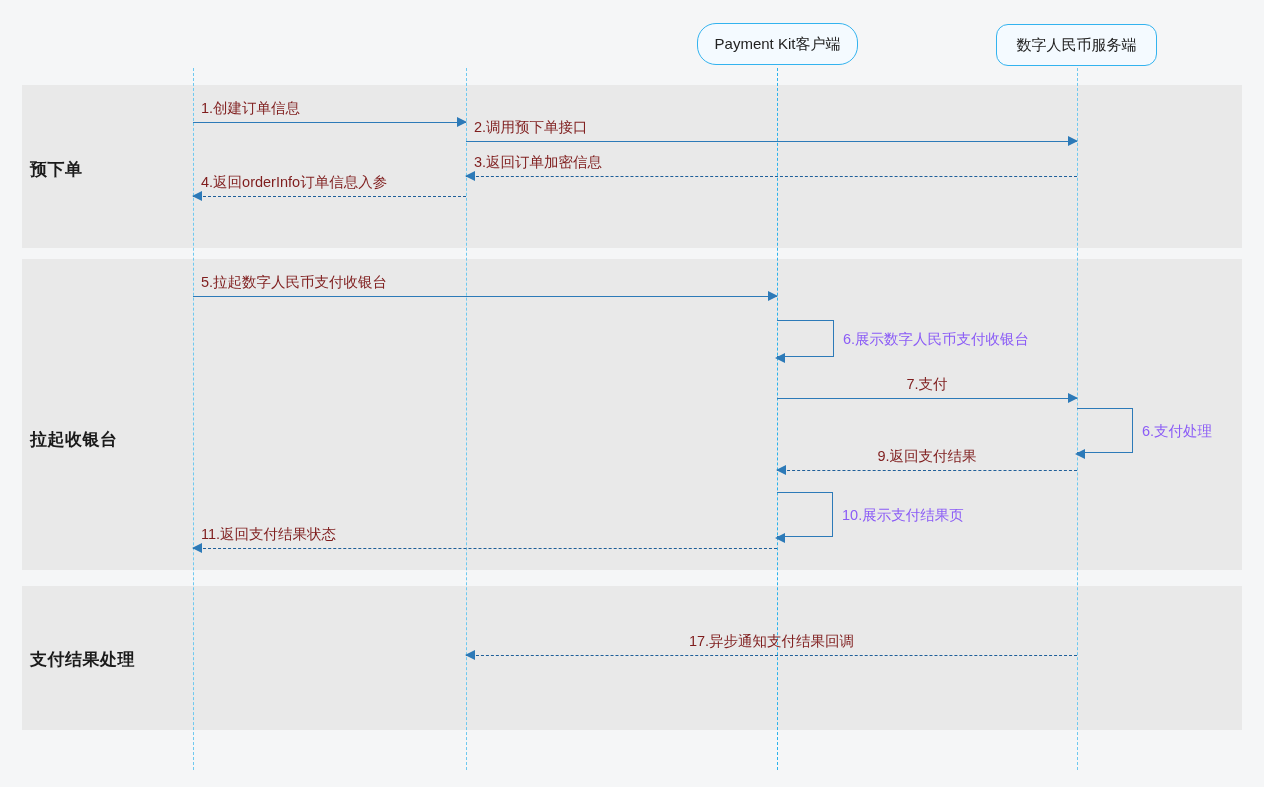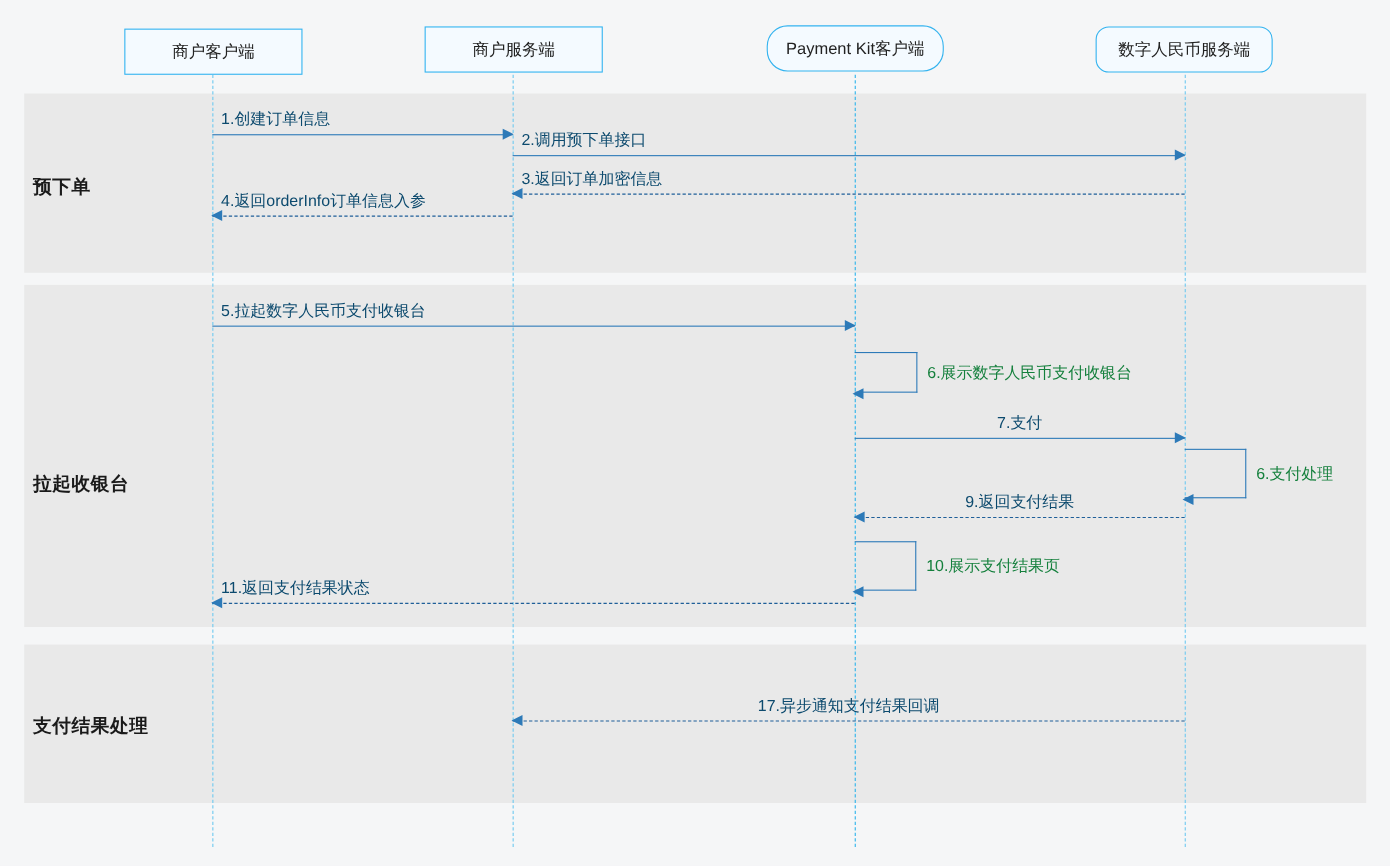--- a/index.html
+++ b/index.html
@@ -93,21 +93,21 @@
     border-left: 10px solid #2d7ab8;
   }
   .msg.to-left .head {
     left: -1px;
     border-right: 10px solid #2d7ab8;
   }
   .msg .label {
     position: absolute;
     bottom: 4px;
     font-size: 14.5px;
-    color: #0c4a6e;
+    color: #7f1d1d;
     white-space: nowrap;
   }
   .msg .label.at-left   { left: 8px; }
   .msg .label.at-center { left: 50%; transform: translateX(-50%); }
 
   
   .selfmsg {
     position: absolute;
     box-sizing: border-box;
     border: 1.4px solid #2d7ab8;
@@ -123,21 +123,21 @@
     border-top: 5.5px solid transparent;
     border-bottom: 5.5px solid transparent;
     border-right: 10px solid #2d7ab8;
   }
   .selfmsg .label {
     position: absolute;
     left: calc(100% + 10px);
     top: 50%;
     transform: translateY(-50%);
     font-size: 14.5px;
-    color: #15803d;
+    color: #8b5cf6;
     white-space: nowrap;
   }
 </style>
 </head>
 <body>
 
 <div id="diagram">
 
   <div class="band" style="top:85px; height:163px;"></div>
   <div class="band" style="top:259px; height:311px;"></div>
@@ -145,26 +145,20 @@
 
   <div class="band-label" style="top:158px;text-align:center;">预下单</div>
   <div class="band-label" style="top:428px;font-family:Liberation Mono, monospace;">拉起收银台</div>
   <div class="band-label" style="top:648px;">支付结果处理</div>
 
   <div class="lifeline" style="left:193px;"></div>
   <div class="lifeline" style="left:466px;"></div>
   <div class="lifeline strong" style="left:777px;"></div>
   <div class="lifeline" style="left:1077px;"></div>
 
-  <div class="actor-box" style="left:113px; top:26px; width:162px;">
-    <span>商户客户端</span>
-  </div>
-  <div class="actor-box" style="left:386px; top:24px; width:162px;">
-    <span>商户服务端</span>
-  </div>
   <div class="actor-box" style="left:697px; top:23px; width:161px;border-radius:19px;">
     <span>Payment Kit客户端</span>
   </div>
   <div class="actor-box" style="left:996px; top:24px; width:161px;border-radius:12px;">
     <span>数字人民币服务端</span>
   </div>
 
   <div class="msg to-right" style="left:193px; top:122px; width:273px;">
     <div class="line"></div>
     <div class="head"></div>

